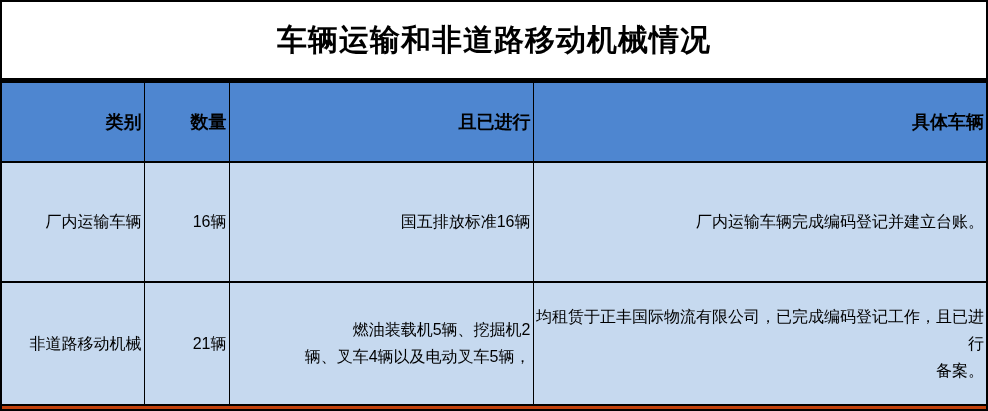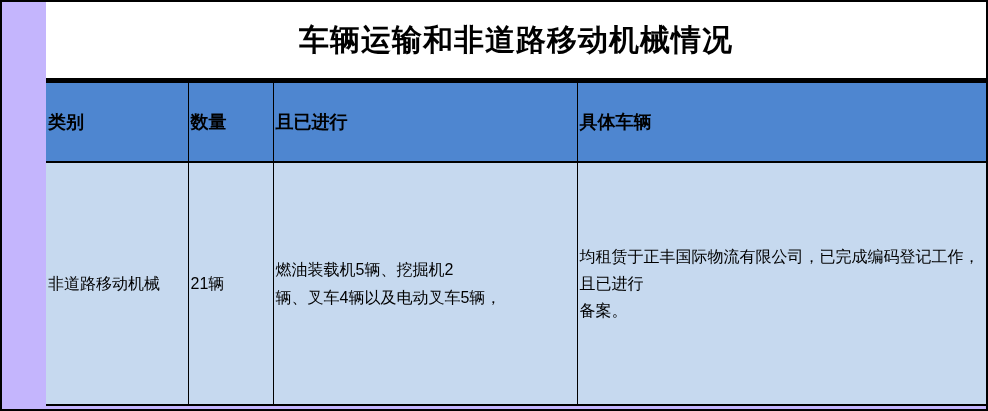--- a/index.html
+++ b/index.html
@@ -1,25 +1,24 @@
 <!DOCTYPE html>
 <html><head>
 <meta charset="utf-8">
 <style>
   html, body { margin: 0; padding: 0; background: #ffffff; }
   .frame {
     width: 988px;
     height: 411px;
     box-sizing: border-box;
     border: 2px solid #000000;
-    background: #c4b5fd;
+    background: #c2410c;
     font-family: "Liberation Sans", "DejaVu Sans", sans-serif;
     color: #000000;
     overflow: hidden;
-    padding-left: 44px;
   }
   .title-band {
     height: 79px;
     box-sizing: border-box;
     border-bottom: 3px solid #000000;
     display: flex;
     align-items: center;
     justify-content: center;
     background: #ffffff;
   }
@@ -33,21 +32,21 @@
     width: 100%;
     height: 325px;
     border-collapse: collapse;
     table-layout: fixed;
   }
   table.vehicle-table th,
   table.vehicle-table td {
     border: 2px solid #000000;
     border-left-width: 1px;
     border-right-width: 1px;
-    text-align: left;
+    text-align: right;
     vertical-align: middle;
     padding: 0 2px;
     overflow: hidden;
   }
   table.vehicle-table th:first-child,
   table.vehicle-table td:first-child { border-left-width: 0; }
   table.vehicle-table th:last-child,
   table.vehicle-table td:last-child { border-right-width: 0; }
   table.vehicle-table thead th {
     background: #4e86d0;
@@ -87,20 +86,26 @@
     <thead>
       <tr>
         <th>类别</th>
         <th>数量</th>
         <th>且已进行</th>
         <th>具体车辆</th>
       </tr>
     </thead>
     <tbody>
       <tr>
+        <td>厂内运输车辆</td>
+        <td>16辆</td>
+        <td>国五排放标准16辆</td>
+        <td>厂内运输车辆完成编码登记并建立台账。</td>
+      </tr>
+      <tr>
         <td>非道路移动机械</td>
         <td>21辆</td>
         <td>燃油装载机5辆、挖掘机2
 辆、叉车4辆以及电动叉车5辆，</td>
         <td>均租赁于正丰国际物流有限公司，已完成编码登记工作，且已进行
 备案。</td>
       </tr>
     </tbody>
   </table>
 

